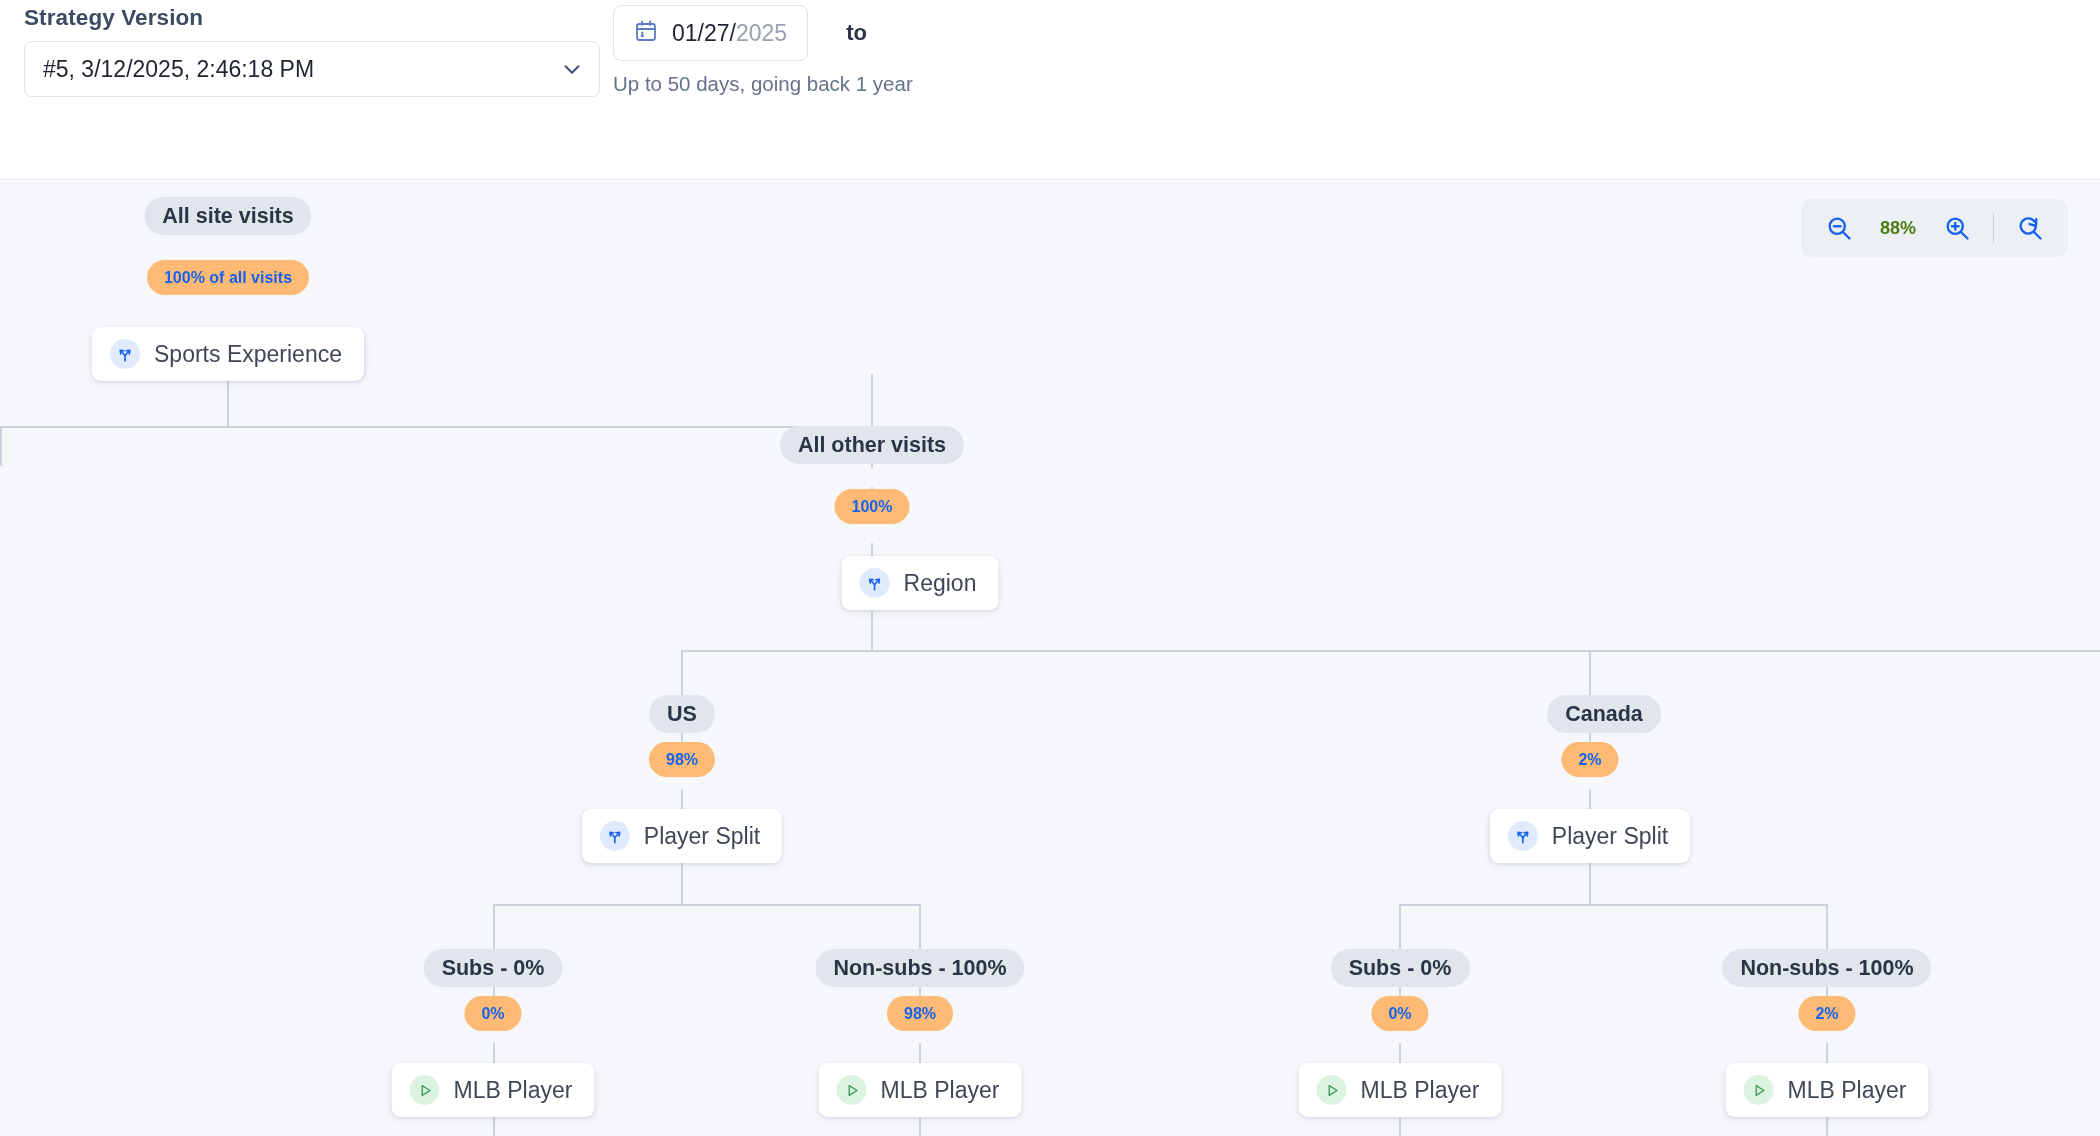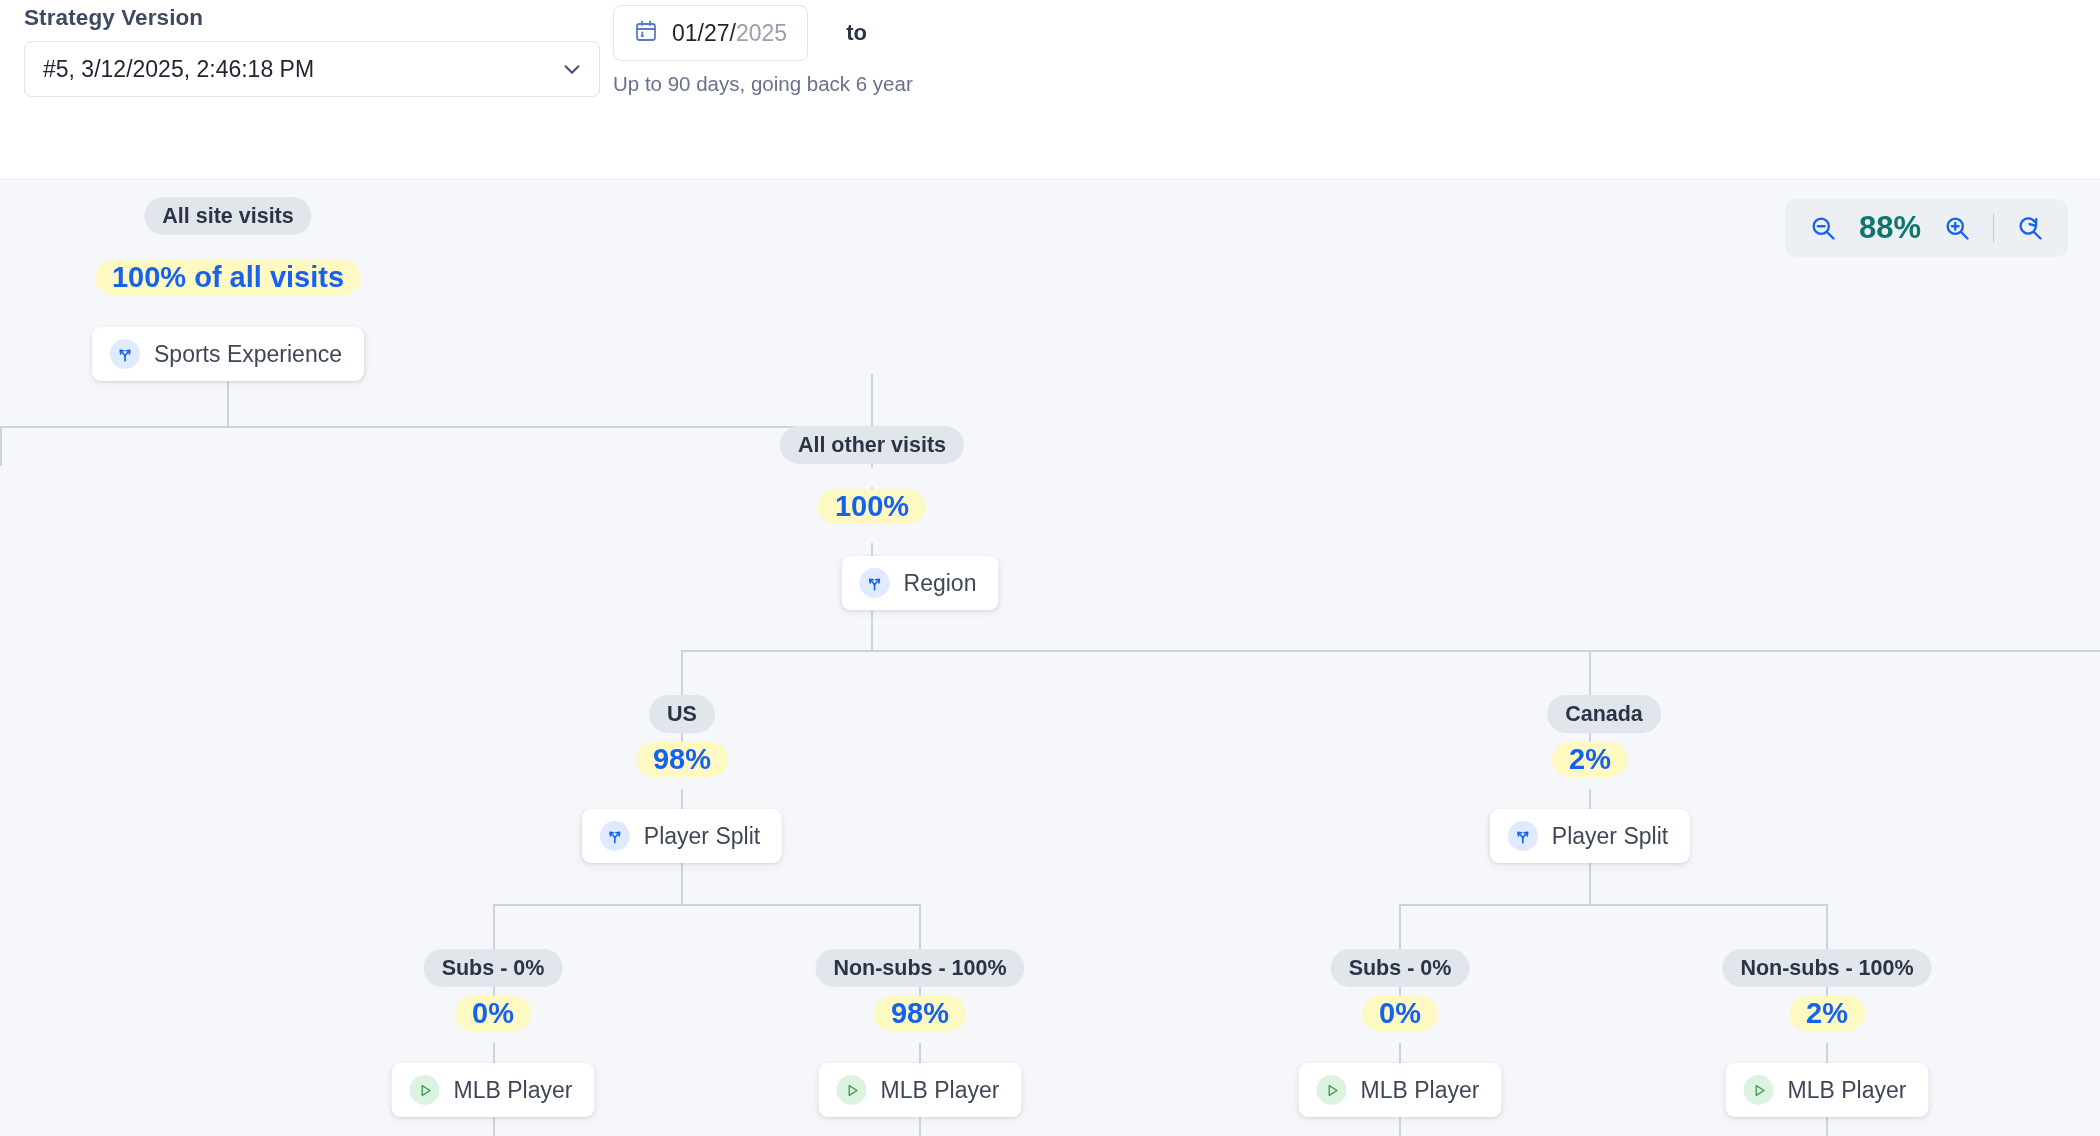--- a/index.html
+++ b/index.html
@@ -79,21 +79,21 @@
     background: #eceff4; border-radius: 10px;
     display: flex; align-items: center; gap: 4px;
     padding: 0 16px;
   }
   .zbtn {
     width: 44px; height: 44px;
     display: flex; align-items: center; justify-content: center;
     cursor: pointer; border-radius: 6px;
   }
   .zpct {
-    font-size: 31px; font-weight: 700; color: #0f766e;
+    font-size: 18px; font-weight: 700; color: #4d7c0f;
     padding: 0 10px; min-width: 66px; text-align: center;
   }
   .zdiv { width: 1px; height: 30px; background: #c3cad6; margin: 0 10px; }
 
   
   .ln { position: absolute; background: #ccd2de; }
   .ln.v { width: 2px; }
   .ln.h { height: 2px; }
 
   
@@ -104,24 +104,24 @@
     display: flex; align-items: center; justify-content: center;
     padding: 0 18px;
     font-size: 21.5px; font-weight: 700; color: #2b3445;
     white-space: nowrap;
     transform: translateX(-50%);
     cursor: pointer;
   }
   .pct {
     position: absolute;
     height: 35px;
-    background: #fef9c3; border-radius: 18px;
+    background: #fdba74; border-radius: 18px;
     display: flex; align-items: center; justify-content: center;
     padding: 0 17px;
-    font-size: 29px; font-weight: 700; color: #1562ef;
+    font-size: 16px; font-weight: 700; color: #1562ef;
     white-space: nowrap;
     transform: translateX(-50%);
     cursor: pointer;
   }
   .card {
     position: absolute;
     height: 54px;
     background: #ffffff; border-radius: 9px;
     box-shadow: 0 1px 3px rgba(24,39,75,.10), 0 3px 8px rgba(24,39,75,.06);
     display: flex; align-items: center;
@@ -171,21 +171,21 @@
             <line x1="8.3" y1="13.5" x2="8.3" y2="17"></line>
           </svg>
         </span>
         <span class="date-text"><span>01/27/</span><span class="year">2025</span></span>
       </div>
 
       <span class="to-word">to</span>
 
 
     </div>
-    <div class="hint">Up to 90 days, going back 6 year</div>
+    <div class="hint">Up to 50 days, going back 1 year</div>
   </div>
 </div>
 
 <div id="canvas">
 
   <div id="zoom-ctl">
     <div class="zbtn">
       <svg width="28" height="28" viewBox="0 0 24 24" fill="none" stroke="#1562ef" stroke-width="2" stroke-linecap="round">
         <circle cx="10.5" cy="10.5" r="6.5"></circle>
         <line x1="15.4" y1="15.4" x2="21" y2="21"></line>

